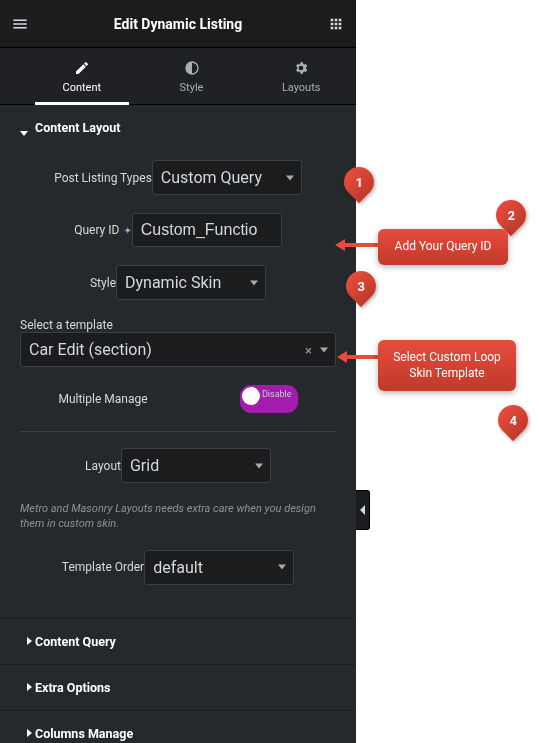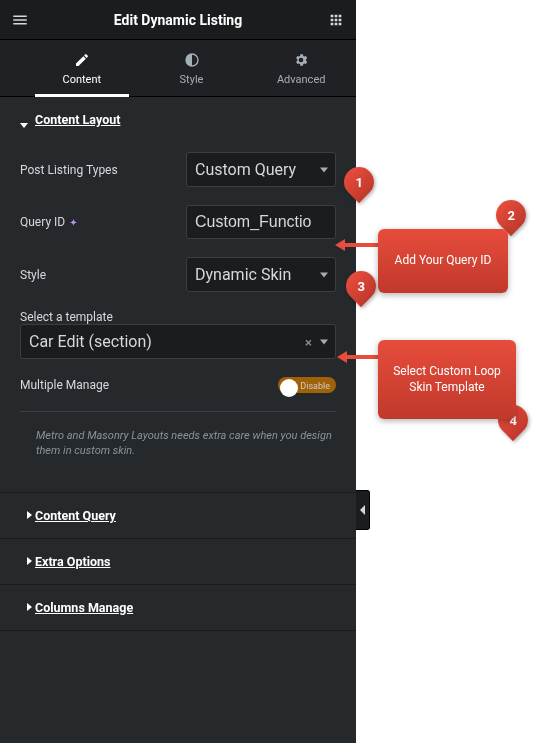--- a/index.html
+++ b/index.html
@@ -13,21 +13,21 @@
   }
   .panel {
     width: 356px;
     height: 743px;
     background: #26292c;
     color: #d5d8dc;
     position: relative;
     overflow: hidden;
   }
   .header {
-    height: 40px;
+    height: 48px;
     background: #1a1c1e;
     display: flex;
     align-items: center;
     justify-content: space-between;
     padding: 0 10px;
     border-bottom: 1px solid #000;
   }
   .hamburger, .apps-icon {
     width: 20px;
     height: 20px;
@@ -84,35 +84,34 @@
     border-bottom: 1px solid #1a1c1e;
   }
   .section-header {
     padding: 15px 20px;
     display: flex;
     align-items: center;
     cursor: pointer;
     font-size: 12.5px;
     font-weight: 700;
     color: #fff;
-    text-decoration: underline;
   }
   .section-header .caret {
     margin-right: 8px;
     width: 7px;
     height: 7px;
     display: inline-block;
   }
   .section-body {
     padding: 10px 20px 15px;
   }
   .control-row {
     display: flex;
     align-items: center;
-    justify-content: space-between;
+    justify-content: center;
     margin-bottom: 18px;
     font-size: 12px;
     color: #d5d8dc;
   }
   .control-row.stacked {
     display: block;
   }
   .control-row.stacked .control-label { margin-bottom: 0; display: block;}
   .control-label {
     flex: 0 0 auto;
@@ -176,22 +175,22 @@
     display: inline-block;
   }
   .toggle-wrap {
     display: flex;
     align-items: center;
     justify-content: flex-end;
     flex: 0 0 150px;
   }
   .toggle {
     width: 58px;
-    height: 16px;
-    background: #a16207;
+    height: 28px;
+    background: #a21caf;
     border-radius: 11px;
     position: relative;
     cursor: pointer;
   }
   .toggle-knob {
     position: absolute;
     left: 2px;
     top: 2px;
     width: 18px;
     height: 18px;
@@ -204,21 +203,20 @@
     top: 4px;
     font-size: 9px;
     color: #ccc;
   }
   .hint-text {
     font-size: 11px;
     font-style: italic;
     color: #8a9399;
     margin-bottom: 18px;
     line-height: 1.4;
-    margin-left: 16px;
   }
   .divider {
     height: 1px;
     background: #3b3f44;
     margin: 0 0 16px;
   }
   .sparkle {
     font-size: 10px;
     color: #b794f4;
   }
@@ -239,21 +237,21 @@
     font-size: 13px;
     box-shadow: 0 2px 4px rgba(0,0,0,0.3);
     z-index: 20;
   }
   .badge span { transform: rotate(45deg); }
   .callout {
     position: absolute;
     background: linear-gradient(#e74c3c, #c0392b);
     color: #fff;
     font-size: 12px;
-    padding: 24px 12px;
+    padding: 10px 12px;
     border-radius: 6px;
     box-shadow: 0 2px 6px rgba(0,0,0,0.3);
     z-index: 20;
     text-align: center;
     line-height: 1.3;
   }
   .arrow {
     position: absolute;
     height: 4px;
     background: #e74c3c;
@@ -326,21 +324,21 @@
           </svg>
       </span>
       <span>Style</span>
     </div>
     <div class="tab">
       <span class="tab-icon">
         <svg viewBox="0 0 24 24" width="16" height="16">
             <path d="M19.4 13l.1-1-.1-1 2-1.6-2-3.4-2.4.9a7 7 0 00-1.7-1l-.3-2.5h-4l-.3 2.5a7 7 0 00-1.7 1l-2.4-.9-2 3.4L6.6 11l-.1 1 .1 1-2 1.6 2 3.4 2.4-.9a7 7 0 001.7 1l.3 2.5h4l.3-2.5a7 7 0 001.7-1l2.4.9 2-3.4-2-1.6zM12 15.5A3.5 3.5 0 1115.5 12 3.5 3.5 0 0112 15.5z"></path>
           </svg>
       </span>
-      <span>Advanced</span>
+      <span>Layouts</span>
     </div>
   </div>
 
   <div class="scroll-body">
 
     <div class="section">
       <div class="section-header">
         <span class="caret"><span class="caret-down" style="border-top-color:#fff"></span></span>
         <span>Content Layout</span>
       </div>
@@ -386,23 +384,37 @@
           <div class="toggle-wrap">
             <div class="toggle">
               <div class="toggle-knob"></div>
               <div class="toggle-label">Disable</div>
             </div>
           </div>
         </div>
 
         <div class="divider"></div>
 
+        <div class="control-row">
+          <div class="control-label">Layout</div>
+          <div class="control-input select-wrap">
+            <div class="select">Grid</div>
+            <span class="caret-down"></span>
+          </div>
+        </div>
 
         <div class="hint-text">Metro and Masonry Layouts needs extra care when you design them in custom skin.</div>
 
+        <div class="control-row">
+          <div class="control-label">Template Order</div>
+          <div class="control-input select-wrap">
+            <div class="select">default</div>
+            <span class="caret-down"></span>
+          </div>
+        </div>
 
       </div>
     </div>
 
     <div class="section">
       <div class="section-header">
         <span class="caret" style="transform:rotate(-90deg)"><span class="caret-down" style="border-top-color:#fff"></span></span>
         <span>Content Query</span>
       </div>
     </div>

